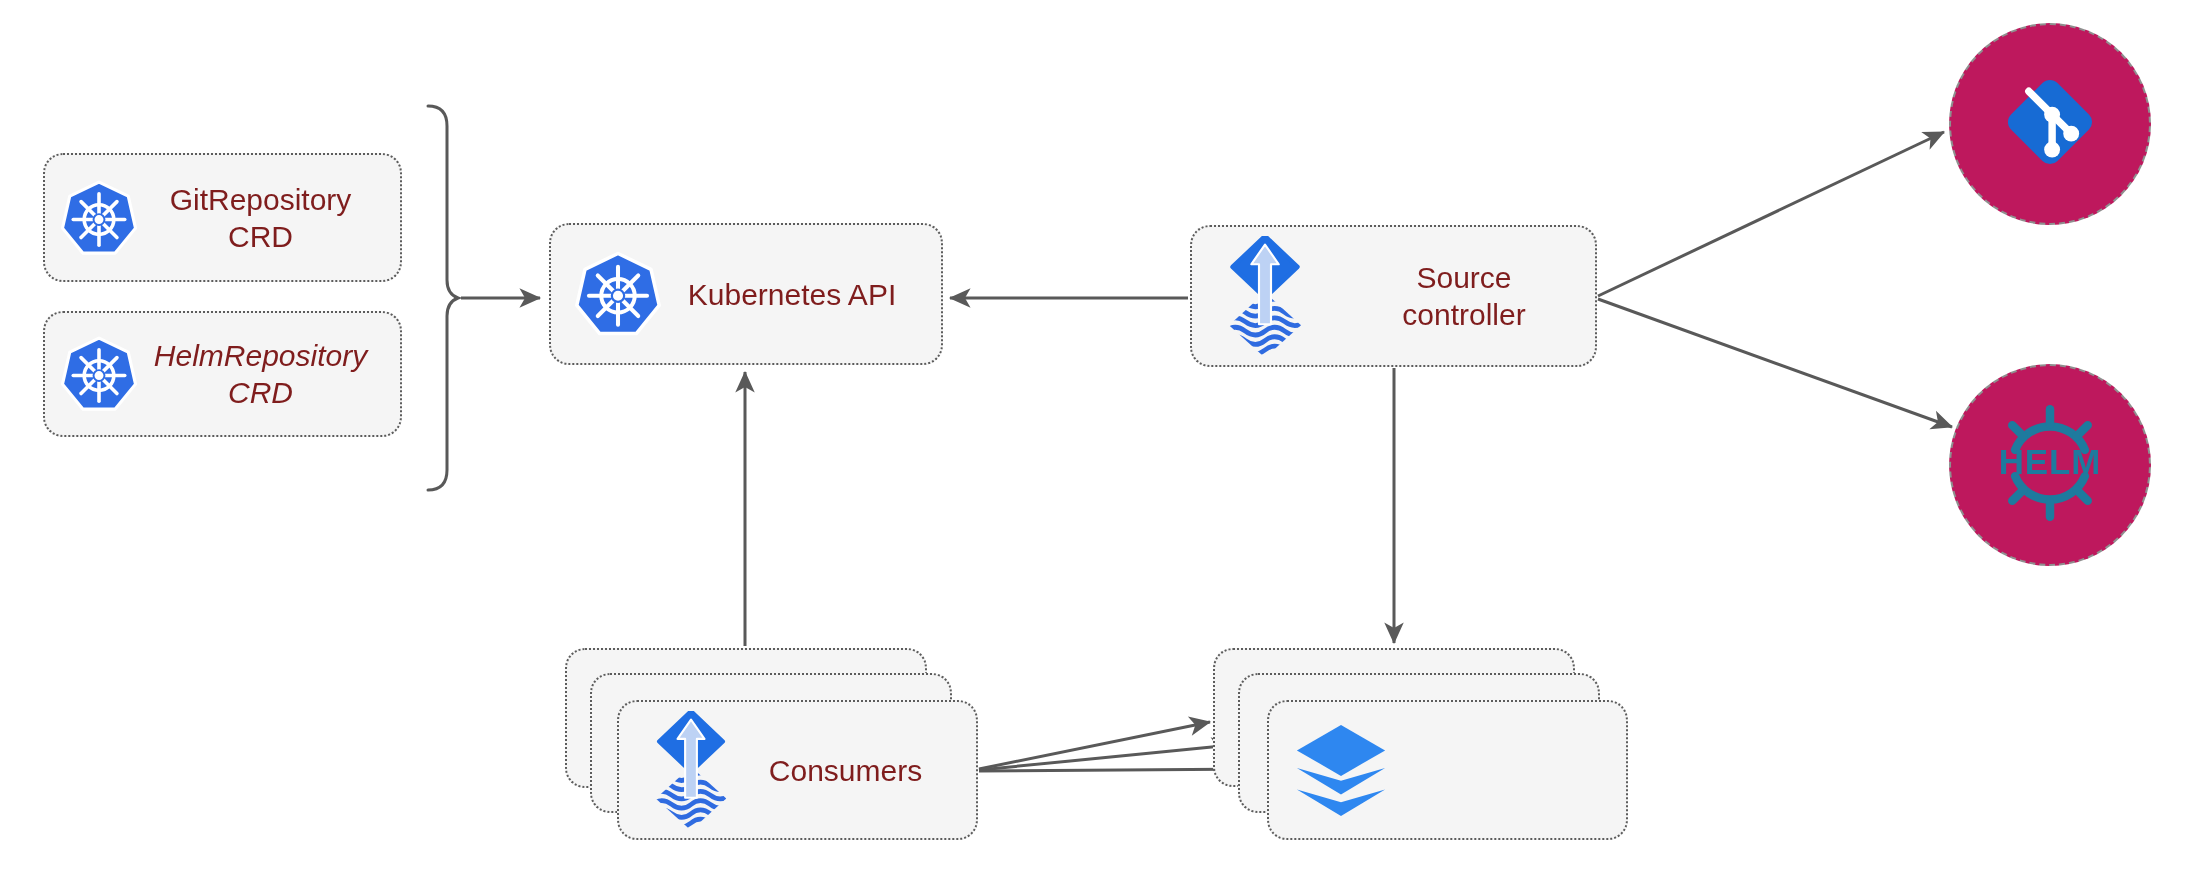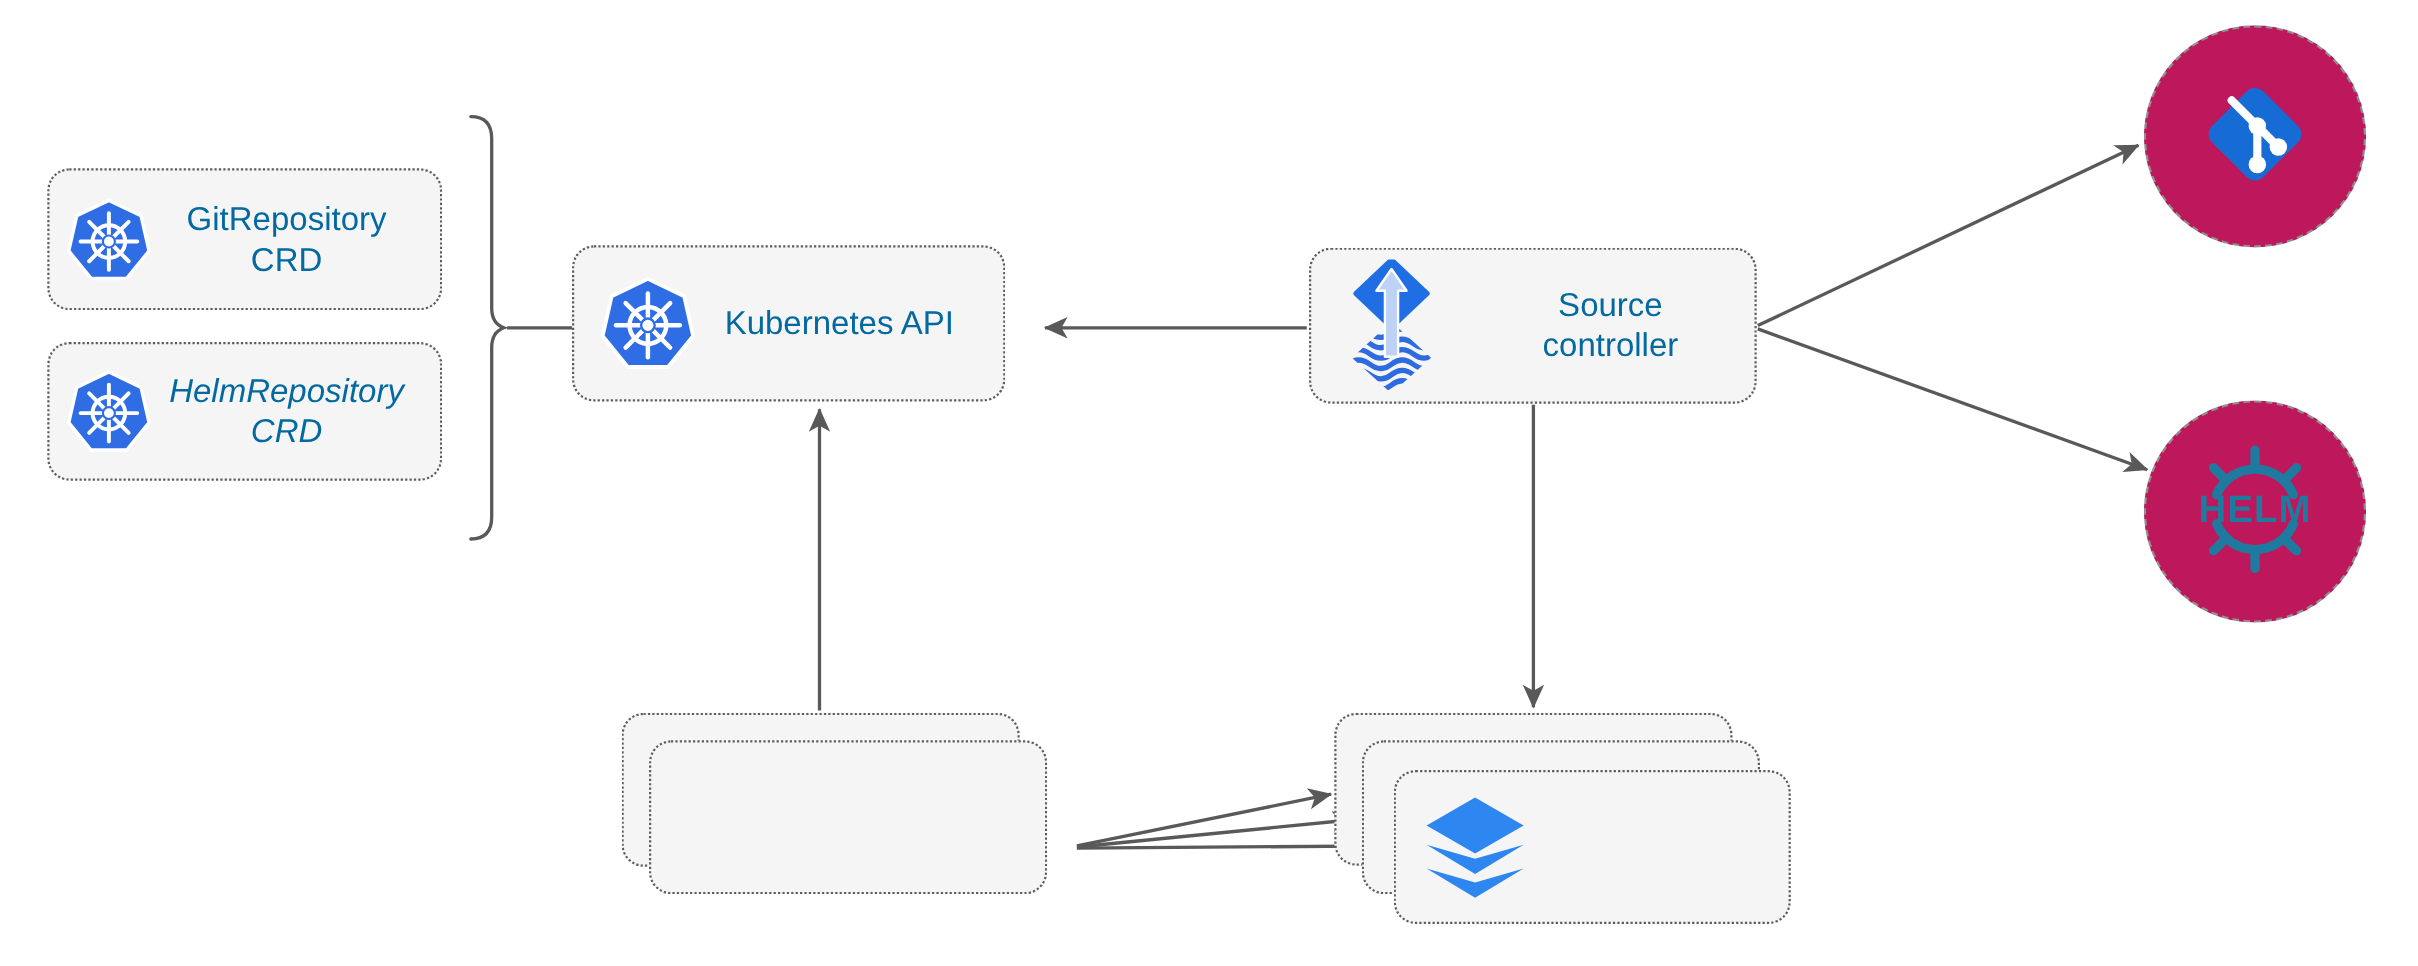--- a/index.html
+++ b/index.html
@@ -33,21 +33,21 @@
     flex: 0 0 auto;
     display: flex;
     align-items: center;
     justify-content: center;
   }
   .node .label {
     flex: 1 1 auto;
     text-align: center;
     font-size: 30px;
     line-height: 37px;
-    color: #0369a1;
+    color: #7f1d1d;
   }
   .circle-node {
     position: absolute;
     width: 202px; height: 202px;
     border-radius: 50%;
     background: #be185d;
     border: 2.5px dashed #8f8f8f;
     box-sizing: border-box;
     display: flex;
     align-items: center;
@@ -121,21 +121,21 @@
           <line x1="50" y1="52" x2="27" y2="75"></line>
           <line x1="50" y1="52" x2="73" y2="75"></line>
         </g>
         <circle cx="50" cy="52" r="19" fill="none" stroke="#ffffff" stroke-width="4.6"></circle>
         <circle cx="50" cy="52" r="7" fill="#ffffff" stroke="#2f6de5" stroke-width="2.5"></circle>
       </svg>
     </span>
     <span class="label"><span>HelmRepository</span><br><span>CRD</span></span>
   </div>
 
-  <div class="node" style="left:520px; top:223px; width:394px; height:142px; padding:0 20px 0 22px;">
+  <div class="node" style="left:549px; top:223px; width:394px; height:142px; padding:0 20px 0 22px;">
     <span class="icon-wrap">
       <svg width="90" height="88" viewBox="0 0 100 100">
         <polygon points="50,4 87.5,22 96.8,63 70.8,95 29.2,95 3.2,63 12.5,22" fill="#2f6de5" stroke="#ffffff" stroke-width="4" stroke-linejoin="round"></polygon>
         <g stroke="#ffffff" stroke-width="4.6" stroke-linecap="round">
           <line x1="50" y1="52" x2="50" y2="19"></line>
           <line x1="50" y1="52" x2="50" y2="85"></line>
           <line x1="50" y1="52" x2="17" y2="52"></line>
           <line x1="50" y1="52" x2="83" y2="52"></line>
           <line x1="50" y1="52" x2="27" y2="29"></line>
           <line x1="50" y1="52" x2="73" y2="29"></line>
@@ -167,20 +167,42 @@
           <path d="M4,133 q 11,-9 23,0 t 23,0 t 23,0 t 23,0"></path>
         </g>
         <path d="M50,10 L66,33 L57,33 L57,103 L43,103 L43,33 L34,33 Z" fill="#bdd2f4" stroke="#ffffff" stroke-width="2.5" stroke-linejoin="round"></path>
       </svg>
     </span>
     <span class="label"><span>Source</span><br><span>controller</span></span>
   </div>
 
   <div class="node ghost" style="left:565px; top:648px; width:362px; height:140px;"></div>
   <div class="node ghost" style="left:590px; top:673px; width:362px; height:140px;"></div>
+  <div class="node front" style="left:617px; top:700px; width:361px; height:140px; padding:0 18px 0 30px;">
+    <span class="icon-wrap">
+      <svg width="84" height="118" viewBox="0 0 100 140">
+        <defs>
+          <clipPath id="fluxwave2">
+              <path d="M50,66 L92,104 L50,142 L8,104 Z"></path>
+            </clipPath>
+        </defs>
+        <path d="M50,0 L88,36 L50,72 L12,36 Z" fill="#1f6ee3" stroke="#1f6ee3" stroke-width="5" stroke-linejoin="round"></path>
+        <g clip-path="url(#fluxwave2)" stroke="#2f6be0" stroke-width="5.5" fill="none">
+          <path d="M4,78 q 11,-9 23,0 t 23,0 t 23,0 t 23,0"></path>
+          <path d="M4,89 q 11,-9 23,0 t 23,0 t 23,0 t 23,0"></path>
+          <path d="M4,100 q 11,-9 23,0 t 23,0 t 23,0 t 23,0"></path>
+          <path d="M4,111 q 11,-9 23,0 t 23,0 t 23,0 t 23,0"></path>
+          <path d="M4,122 q 11,-9 23,0 t 23,0 t 23,0 t 23,0"></path>
+          <path d="M4,133 q 11,-9 23,0 t 23,0 t 23,0 t 23,0"></path>
+        </g>
+        <path d="M50,10 L66,33 L57,33 L57,103 L43,103 L43,33 L34,33 Z" fill="#bdd2f4" stroke="#ffffff" stroke-width="2.5" stroke-linejoin="round"></path>
+      </svg>
+    </span>
+    <span class="label">Consumers</span>
+  </div>
 
   <div class="node ghost" style="left:1213px; top:648px; width:362px; height:139px;"></div>
   <div class="node ghost" style="left:1238px; top:673px; width:362px; height:140px;"></div>
   <div class="node front" style="left:1267px; top:700px; width:361px; height:140px; padding:0 18px 0 22px;">
     <span class="icon-wrap">
       <svg width="100" height="98" viewBox="0 0 100 100">
         <path d="M50,4 L95,30 L50,56 L5,30 Z" fill="#2e87f0"></path>
         <path d="M5,48 L50,61 L95,48 L50,75 Z" fill="#2e87f0"></path>
         <path d="M5,70 L50,83 L95,70 L50,97 Z" fill="#2e87f0"></path>
       </svg>

